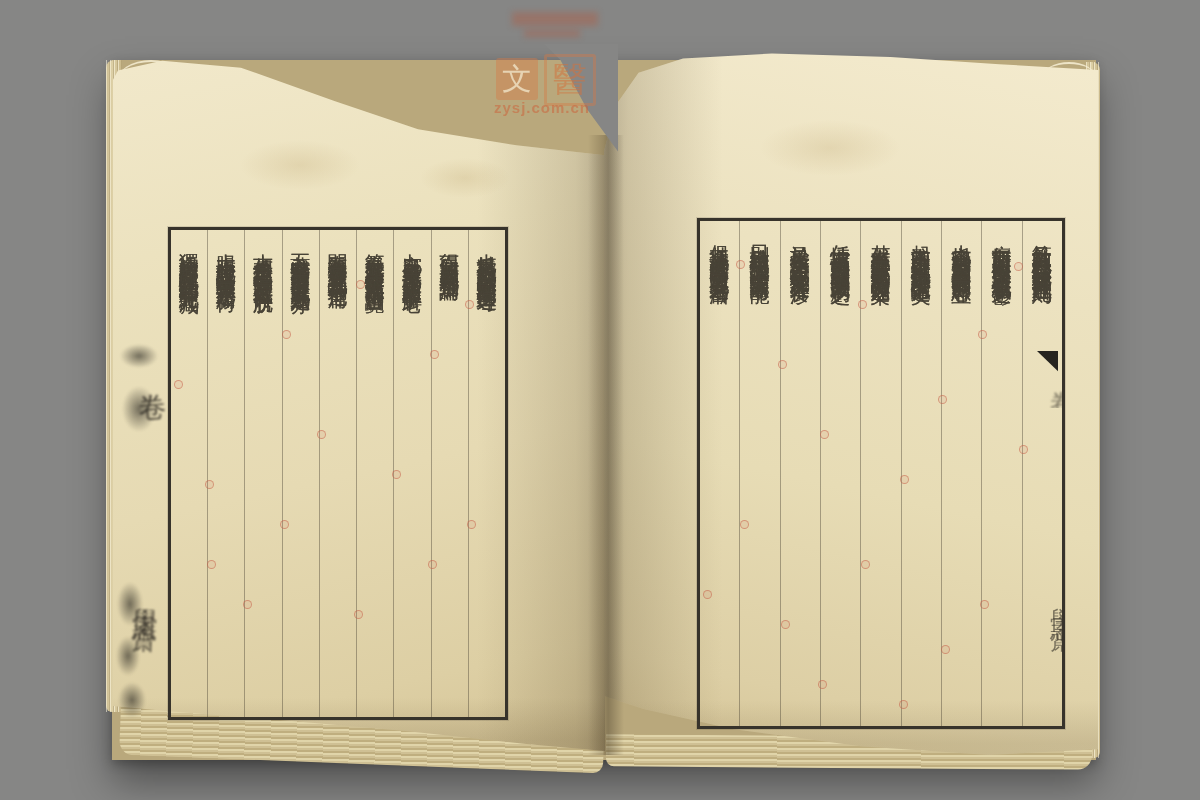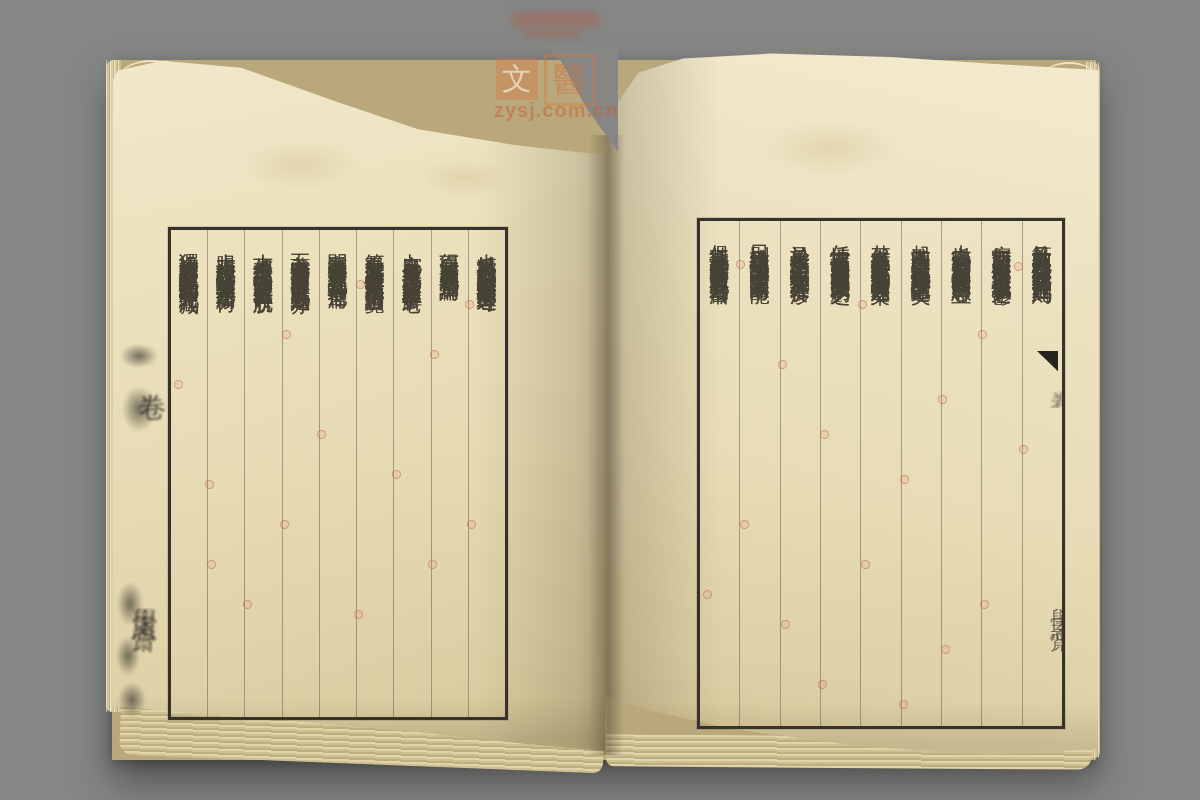--- a/index.html
+++ b/index.html
@@ -65,21 +65,21 @@
   .fold-triangle{position:absolute;left:1037px;top:351px;width:21px;height:23px;background:#26241f;
     clip-path:polygon(0 0,100% 0,100% 88%);}
   
   .wm{position:absolute;left:494px;top:52px;width:116px;height:56px;opacity:.85;}
   .seal{position:absolute;display:flex;align-items:center;justify-content:center;border-radius:3px;}
   .seal.s1{left:2px;top:6px;width:42px;height:42px;background:rgba(214,122,70,.50);}
   .seal.s1 .glyph{color:rgba(246,232,204,.85);font-size:30px;}
   .seal.s2{left:50px;top:2px;width:46px;height:46px;border:3px solid rgba(214,122,70,.48);}
   .seal.s2 .glyph{color:rgba(210,115,62,.62);font-size:34px;}
   .wm-url{position:absolute;left:0px;top:47px;width:116px;font-family:"Liberation Sans",sans-serif;
-    font-weight:bold;font-size:20px;letter-spacing:1px;color:rgba(205,95,55,.60);}
+    font-weight:bold;font-size:15px;letter-spacing:1px;color:rgba(205,95,55,.60);}
   .wm-blur{position:absolute;background:rgba(188,78,48,.32);filter:blur(3px);}
   
   .rdot{position:absolute;width:7px;height:7px;border-radius:50%;
     border:1.5px solid rgba(198,92,70,.50);background:rgba(210,110,85,.10);}
 </style>
 </head>
 <body>
 
 <div class="stage">
 

